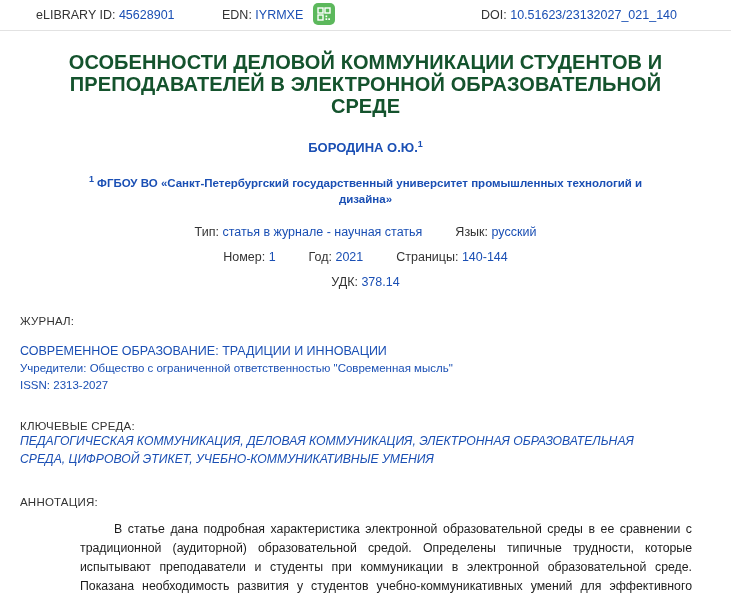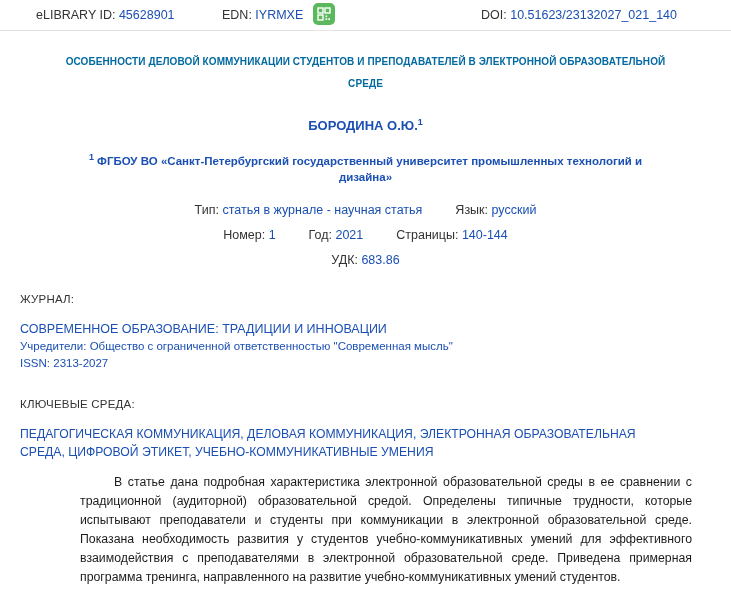--- a/index.html
+++ b/index.html
@@ -54,23 +54,23 @@
 
   
   .content {
     padding: 0 20px;
   }
 
   .title {
     margin: 20px auto 0 auto;
     width: 620px;
     text-align: center;
-    color: #0369a1;
-    font-weight: bold;
-    font-size: 10px;
+    color: #14532d;
+    font-weight: bold;
+    font-size: 20px;
     line-height: 22px;
     letter-spacing: 0.1px;
   }
 
   .author {
     margin-top: 22px;
     text-align: center;
     color: #1a4fb4;
     font-weight: bold;
     font-size: 13px;
@@ -121,25 +121,25 @@
   .journal-name {
     color: #1a4fb4;
     font-size: 12.5px;
   }
   .journal-sub {
     color: #1a4fb4;
     font-size: 11.5px;
   }
 
   .keywords-block {
-    margin-top: 15px;
     width: 640px;
     color: #1a4fb4;
     font-size: 12.2px;
     line-height: 18px;
+    font-style: italic;
   }
 
   .abstract-label {
     margin-top: 28px;
   }
   .abstract-text {
     margin: 12px 0 0 60px;
     width: 612px;
     text-align: justify;
     font-size: 12.3px;
@@ -206,32 +206,33 @@
     <span class="gap"></span>
     <span class="lbl">Год:</span>
     <span class="val">2021</span>
     <span class="gap"></span>
     <span class="lbl">Страницы:</span>
     <span class="val">140-144</span>
   </div>
 
   <div class="meta-line meta-line3">
     <span class="lbl">УДК:</span>
-    <span class="val">683.86</span>
+    <span class="val">378.14</span>
   </div>
 
   <div class="section">
     <div class="section-label">ЖУРНАЛ:</div>
     <div class="journal-block">
       <div class="journal-name">СОВРЕМЕННОЕ ОБРАЗОВАНИЕ: ТРАДИЦИИ И ИННОВАЦИИ</div>
       <div class="journal-sub">Учредители: Общество с ограниченной ответственностью "Современная мысль"</div>
       <div class="journal-sub">ISSN: 2313-2027</div>
     </div>
   </div>
 
   <div class="section">
     <div class="section-label">КЛЮЧЕВЫЕ СРЕДА:</div>
     <div class="keywords-block">ПЕДАГОГИЧЕСКАЯ КОММУНИКАЦИЯ, ДЕЛОВАЯ КОММУНИКАЦИЯ, ЭЛЕКТРОННАЯ ОБРАЗОВАТЕЛЬНАЯ СРЕДА, ЦИФРОВОЙ ЭТИКЕТ, УЧЕБНО-КОММУНИКАТИВНЫЕ УМЕНИЯ</div>
   </div>
 
+  <div class="section-label abstract-label">АННОТАЦИЯ:</div>
   <div class="abstract-text">В статье дана подробная характеристика электронной образовательной среды в ее сравнении с традиционной (аудиторной) образовательной средой. Определены типичные трудности, которые испытывают преподаватели и студенты при коммуникации в электронной образовательной среде. Показана необходимость развития у студентов учебно-коммуникативных умений для эффективного взаимодействия с преподавателями в электронной образовательной среде. Приведена примерная программа тренинга, направленного на развитие учебно-коммуникативных умений студентов.</div>
 
 </div>
 
 </body></html>

